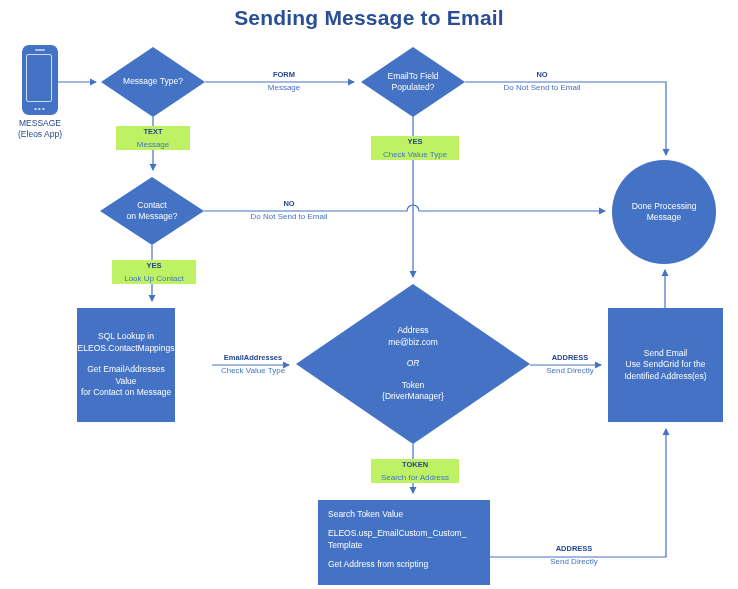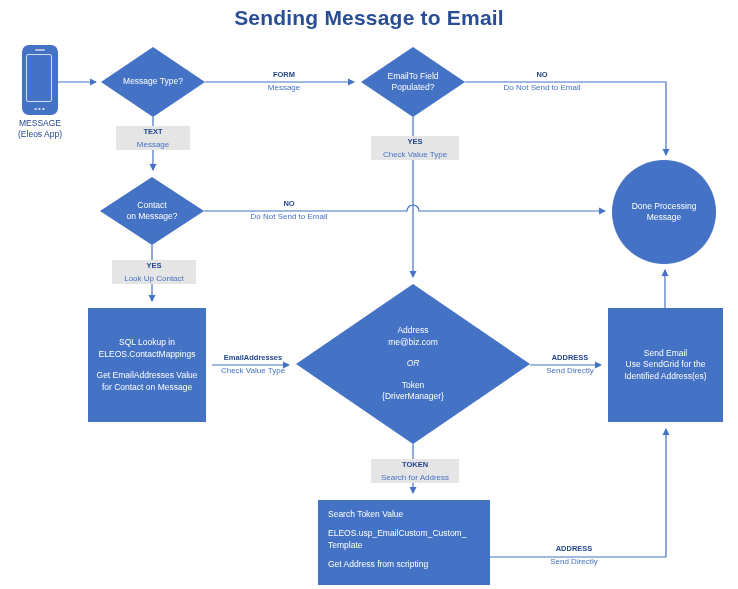--- a/index.html
+++ b/index.html
@@ -26,21 +26,21 @@
   
   #phone{left:22px;top:45px;width:36px;height:70px;background:#4472C4;border-radius:7px;}
   #phone .speaker{position:absolute;left:13px;top:4px;width:10px;height:2px;background:#aec3e8;border-radius:1px;}
   #phone .screen{position:absolute;left:4px;top:9px;width:26px;height:48px;border:1.5px solid #cfdcf3;border-radius:2px;box-sizing:border-box;}
   #phone .dots{position:absolute;left:0;bottom:2px;width:100%;text-align:center;color:#dce6f7;font-size:8px;line-height:8px;letter-spacing:1px;}
   #phone-label{left:2px;top:118px;width:76px;text-align:center;color:#24478f;font-size:8.5px;line-height:11px;}
   
   .elabel{display:flex;flex-direction:column;align-items:center;text-align:center;}
   .elabel .t{font-size:7.5px;font-weight:bold;color:#24478f;line-height:9px;}
   .elabel .s{font-size:8px;color:#4472C4;line-height:9px;margin-top:4px;}
-  .maskbg{background:#e5e5e5;padding:1px 2px;}
+  .maskbg{background:#bef264;padding:1px 2px;}
   
   #search-token-box{align-items:flex-start;text-align:left;padding:8px 8px 6px 10px;box-sizing:border-box;line-height:12px;}
 </style>
 </head>
 <body>
 
 <div id="canvas">
 
   <div id="title" class="abs">Sending Message to Email</div>
 
@@ -88,21 +88,21 @@
   <div class="abs node diamond" style="left:100px;top:177px;width:104px;height:68px;">
     <div class="b">Contact</div>
     <div>on Message?</div>
   </div>
 
   <div class="abs node circle" style="left:612px;top:160px;width:104px;height:104px;">
     <div>Done Processing</div>
     <div>Message</div>
   </div>
 
-  <div class="abs node" style="left:88px;top:308px;width:118px;height:114px;padding:2px;box-sizing:border-box;">
+  <div class="abs node" style="left:77px;top:308px;width:98px;height:114px;padding:2px;box-sizing:border-box;">
     <div>SQL Lookup in</div>
     <div class="b">ELEOS.ContactMappings</div>
     <div class="gap"></div>
     <div><span>Get </span><span class="b">EmailAddresses</span><span> Value</span></div>
     <div><span>for </span><span class="b">Contact</span><span> on Message</span></div>
   </div>
 
   <div class="abs node diamond" style="left:296px;top:284px;width:234px;height:160px;">
     <div class="b">Address</div>
     <div>me@biz.com</div>

